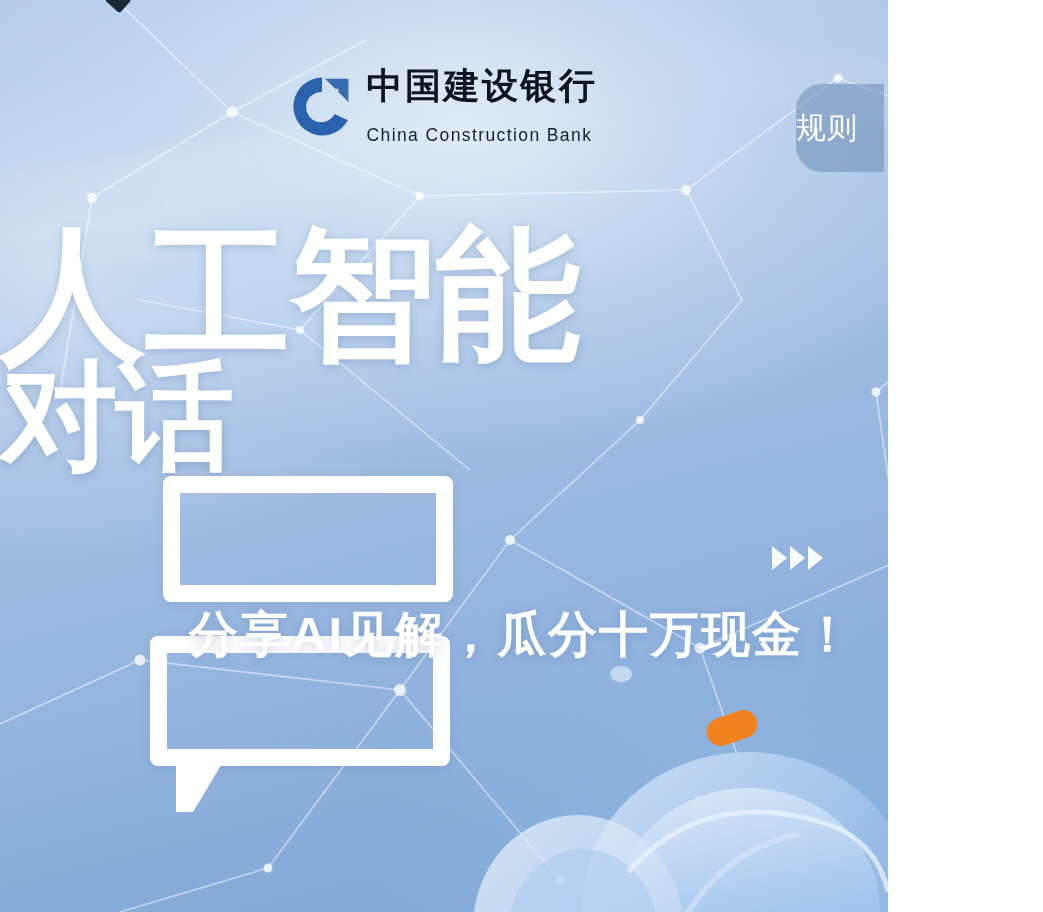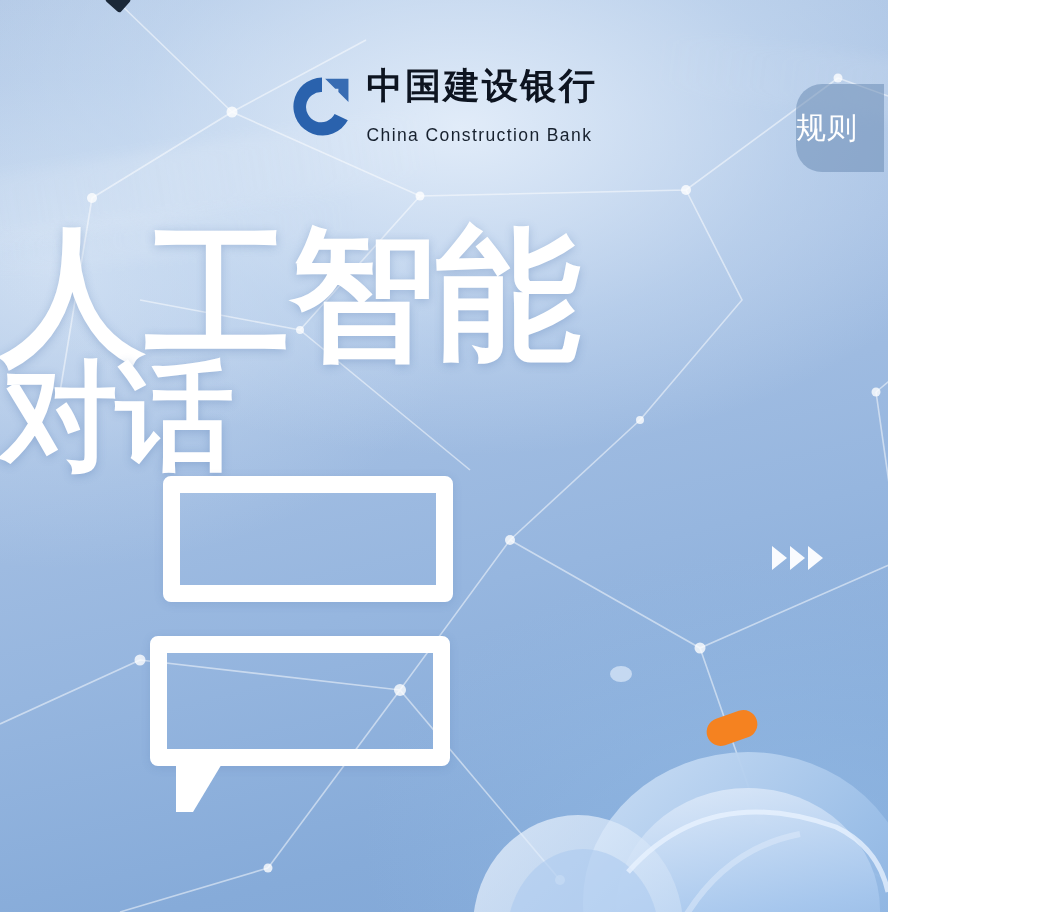--- a/index.html
+++ b/index.html
@@ -258,14 +258,15 @@
     <div id="chevrons">
       <span class="chev"></span>
         <span class="chev"></span>
         <span class="chev"></span>
     </div>
 
     <div class="hl-text" id="word-airen">人工智能</div>
     <div class="hl-text" id="word-duihua">对话</div>
   </div>
 
+  <div id="subtitle">分享AI见解，瓜分十万现金！</div>
 
 </div>
 
 </body></html>

